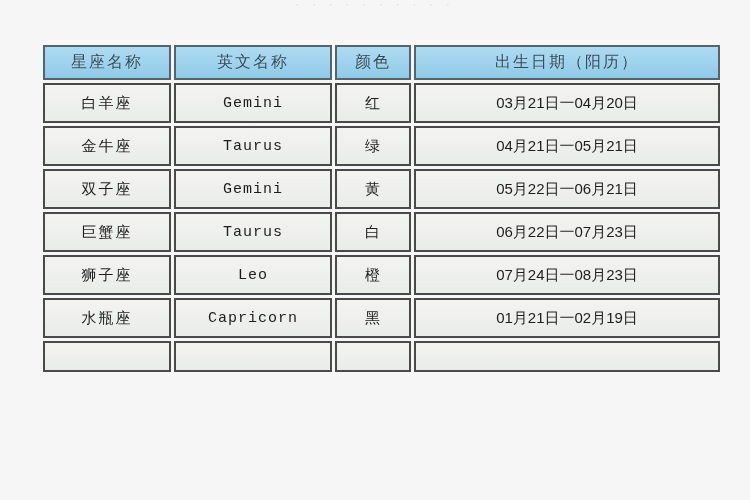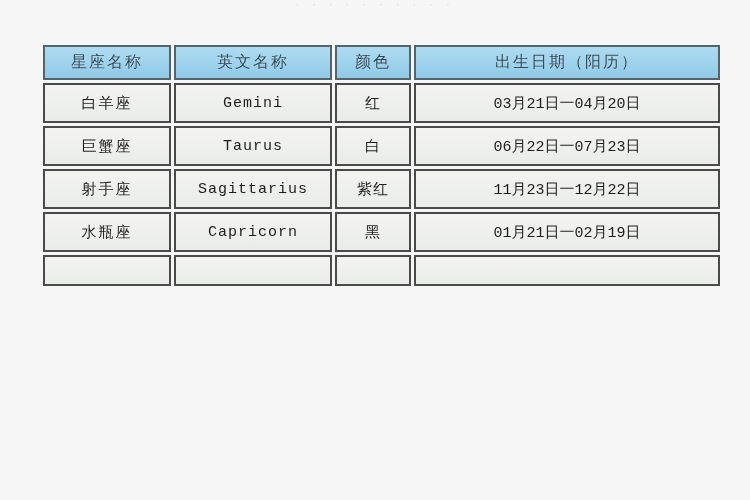--- a/index.html
+++ b/index.html
@@ -78,21 +78,21 @@
     background: #eef0ee;
     background: linear-gradient(180deg, #f3f4f2 0%, #eaece9 100%);
     color: #1d1d1d;
     font-size: 15px;
   }
 
   td.cell-name   { letter-spacing: 2px; }
   td.cell-en     { font-family: "Liberation Mono", "DejaVu Sans Mono", monospace;
                    font-size: 14px; letter-spacing: 1px; }
   td.cell-color  { letter-spacing: 1px; }
-  td.cell-date   { letter-spacing: 0px; font-size: 15px; font-family: Liberation Mono, monospace; }
+  td.cell-date   { letter-spacing: 0px; font-size: 15px; }
 
   
   tr.partial td { height: 31px; }
 </style>
 </head>
 <body>
 
 <div id="top-strip">· · · · ·   · ·   · · ·</div>
 
 <div id="table-wrap">
@@ -113,39 +113,51 @@
     </thead>
     <tbody>
 
       <tr>
         <td class="cell-name">白羊座</td>
         <td class="cell-en">Gemini</td>
         <td class="cell-color">红</td>
         <td class="cell-date">03月21日一04月20日</td>
       </tr>
 
+      <tr>
+        <td class="cell-name">金牛座</td>
+        <td class="cell-en">Taurus</td>
+        <td class="cell-color">绿</td>
+        <td class="cell-date">04月21日一05月21日</td>
+      </tr>
 
+      <tr>
+        <td class="cell-name">双子座</td>
+        <td class="cell-en">Gemini</td>
+        <td class="cell-color">黄</td>
+        <td class="cell-date">05月22日一06月21日</td>
+      </tr>
 
       <tr>
         <td class="cell-name">巨蟹座</td>
         <td class="cell-en">Taurus</td>
         <td class="cell-color">白</td>
         <td class="cell-date">06月22日一07月23日</td>
       </tr>
 
+      <tr>
+        <td class="cell-name">狮子座</td>
+        <td class="cell-en">Leo</td>
+        <td class="cell-color">橙</td>
+        <td class="cell-date">07月24日一08月23日</td>
+      </tr>
 
 
 
 
-      <tr>
-        <td class="cell-name">射手座</td>
-        <td class="cell-en">Sagittarius</td>
-        <td class="cell-color">紫红</td>
-        <td class="cell-date">11月23日一12月22日</td>
-      </tr>
 
 
       <tr>
         <td class="cell-name">水瓶座</td>
         <td class="cell-en">Capricorn</td>
         <td class="cell-color">黑</td>
         <td class="cell-date">01月21日一02月19日</td>
       </tr>
 
       <tr class="partial">

